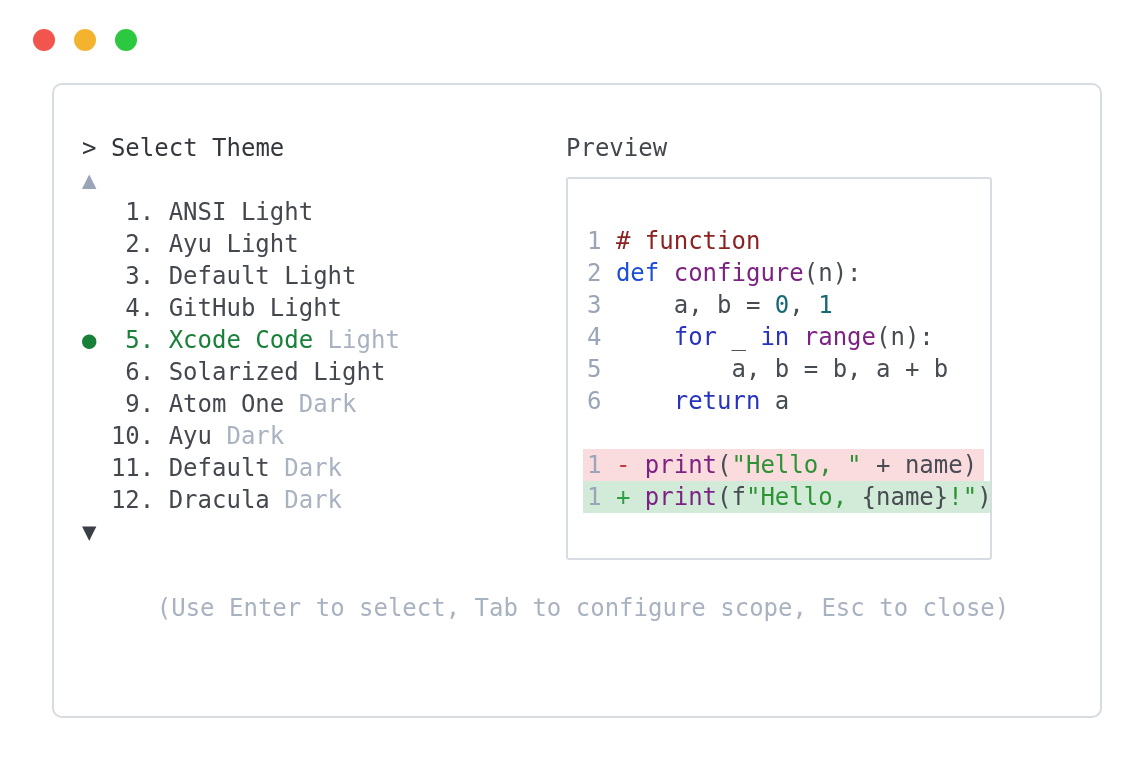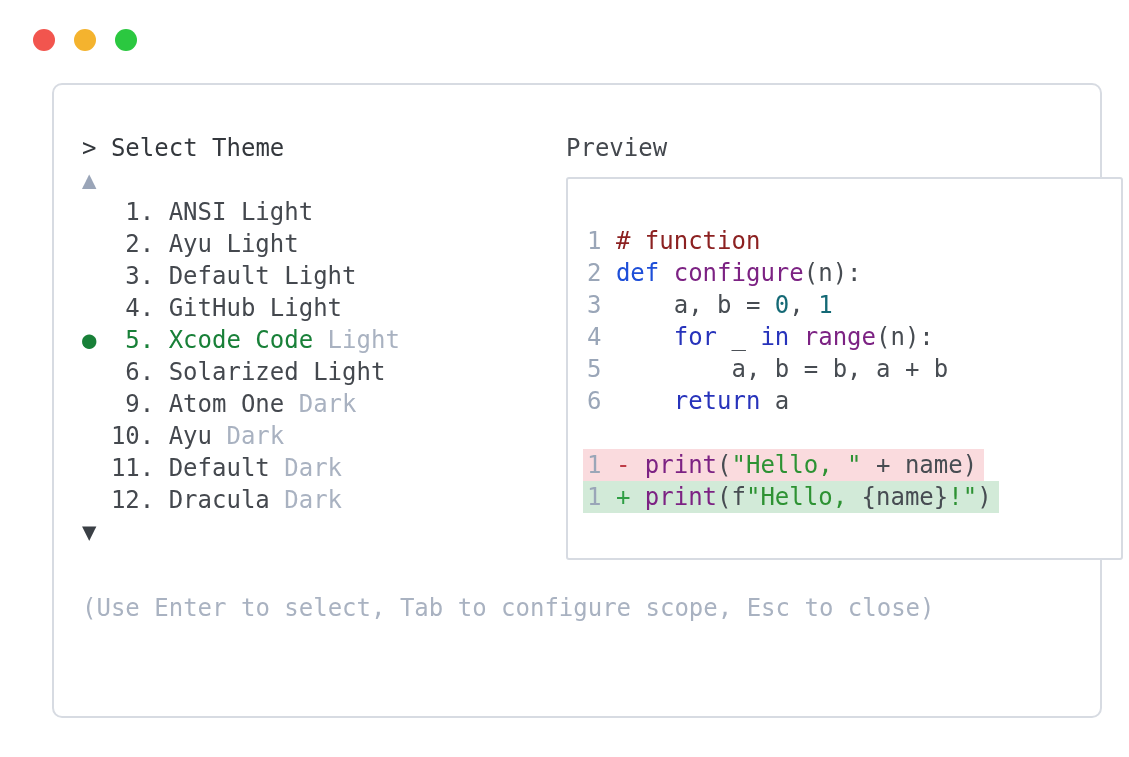--- a/index.html
+++ b/index.html
@@ -23,28 +23,28 @@
   .scroll-down { color:var(--scroll-down,#3a3f45); }
 
   .trow { line-height:32px; height:32px; white-space:pre; color:var(--item-text,#44484e); cursor:pointer; }
   .marker { display:inline-block; width:1ch; color:var(--selected-green,#188038); }
   .tnum { display:inline-block; width:4ch; text-align:right; }
   .tname { margin-left:1ch; }
   .tvariant { margin-left:1ch; color:var(--muted-text,#a9b2c1); }
   .sel { color:var(--selected-green,#188038); }
 
   .preview-header { line-height:32px; color:var(--item-text,#44484e); }
-  .preview-box { margin-top:13px; width:557px; height:383px; overflow:hidden;
+  .preview-box { margin-top:13px; width:426px; height:383px; overflow:hidden;
                  border:2px solid var(--panel-border,#d7dbe2); border-radius:3px;
                  padding:46px 0 0 19px; background:#fff; }
   .cline { line-height:32px; height:32px; white-space:pre; color:var(--plain,#474c52); }
   .lnum { display:inline-block; min-width:1ch; margin-right:1ch; color:var(--line-number,#9aa6b8); }
   .dspan { display:inline-block; padding:0 7px 0 4px; margin-left:-4px; }
 
-  .hint { margin-top:32px; line-height:32px; white-space:pre; color:var(--hint-text,#a9b2c1); }
+  .hint { margin-top:32px; line-height:32px; white-space:pre; color:var(--hint-text,#a9b2c1);text-align:center; }
 </style>
 </head>
 <body>
 
 <div class="traffic-lights">
     <span class="dot" style="background: rgb(242, 85, 78);"></span>
     <span class="dot" style="background: rgb(244, 179, 46);"></span>
     <span class="dot" style="background: rgb(43, 200, 64);"></span>
   </div>
 

